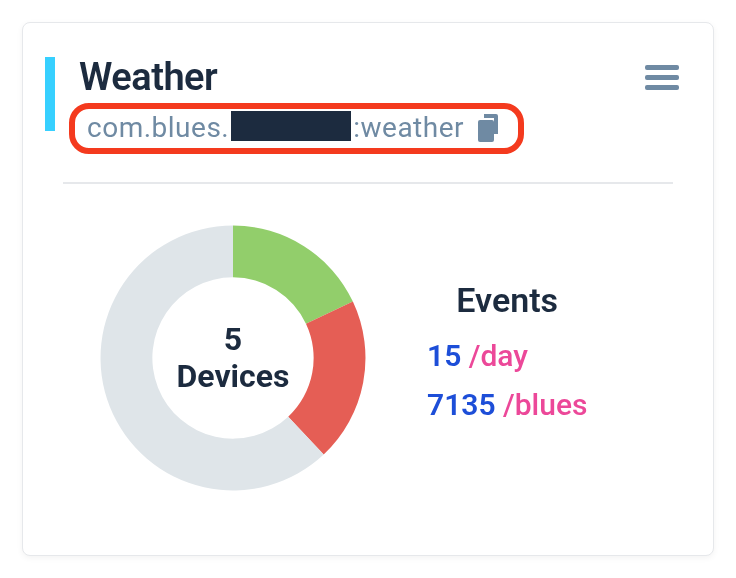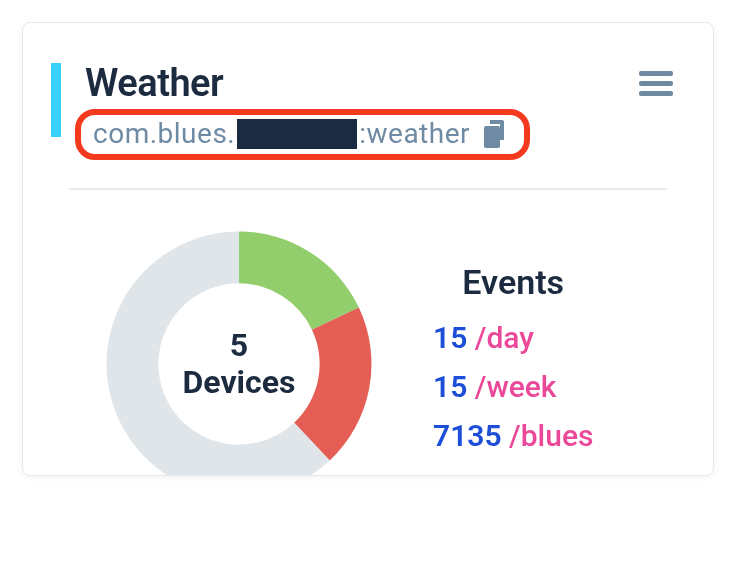--- a/index.html
+++ b/index.html
@@ -5,26 +5,26 @@
   * { box-sizing: border-box; margin: 0; padding: 0; }
   body {
     font-family: -apple-system, BlinkMacSystemFont, "Segoe UI", Roboto, Helvetica, Arial, sans-serif;
     background: #fff;
     width: 736px;
     height: 578px;
     padding: 22px;
   }
   .card {
     width: 692px;
-    height: 454px;
+    height: 534px;
     border: 1px solid #e6e8eb;
     border-radius: 8px;
     box-shadow: 0 2px 6px rgba(0,0,0,0.05);
     background: #fff;
-    padding: 14px;
+    padding: 8px;
     overflow: hidden;
   }
   .header {
     display: flex;
     align-items: flex-start;
     padding: 22px 26px 0 0;
   }
   .accent-bar {
     width: 10px;
     height: 74px;
@@ -51,21 +51,21 @@
     margin-left: -10px;
     border: 6px solid #f43a1e;
     border-radius: 20px;
     padding: 2px 16px 4px 12px;
     font-size: 28px;
   }
   .id-text {
     color: #6f8aa3;
     letter-spacing: 0.5px;
     display: inline-flex;
-    align-items: center;
+    align-items: flex-start;
   }
   .redacted {
     display: inline-block;
     width: 120px;
     height: 30px;
     background: #1c2b3f;
     margin: 0 2px;
     vertical-align: middle;
   }
   .copy-icon {
@@ -174,22 +174,18 @@
         <div>Devices</div>
       </div>
     </div>
     <div class="stats">
       <div class="stats-title">Events</div>
       <div class="stat-row">
         <span class="stat-value">15</span>
         <span class="stat-period">/day</span>
       </div>
       <div class="stat-row">
-        <span class="stat-value">15</span>
-        <span class="stat-period">/week</span>
-      </div>
-      <div class="stat-row">
         <span class="stat-value">7135</span>
         <span class="stat-period">/blues</span>
       </div>
     </div>
   </div>
 </div>
 
 </body></html>

